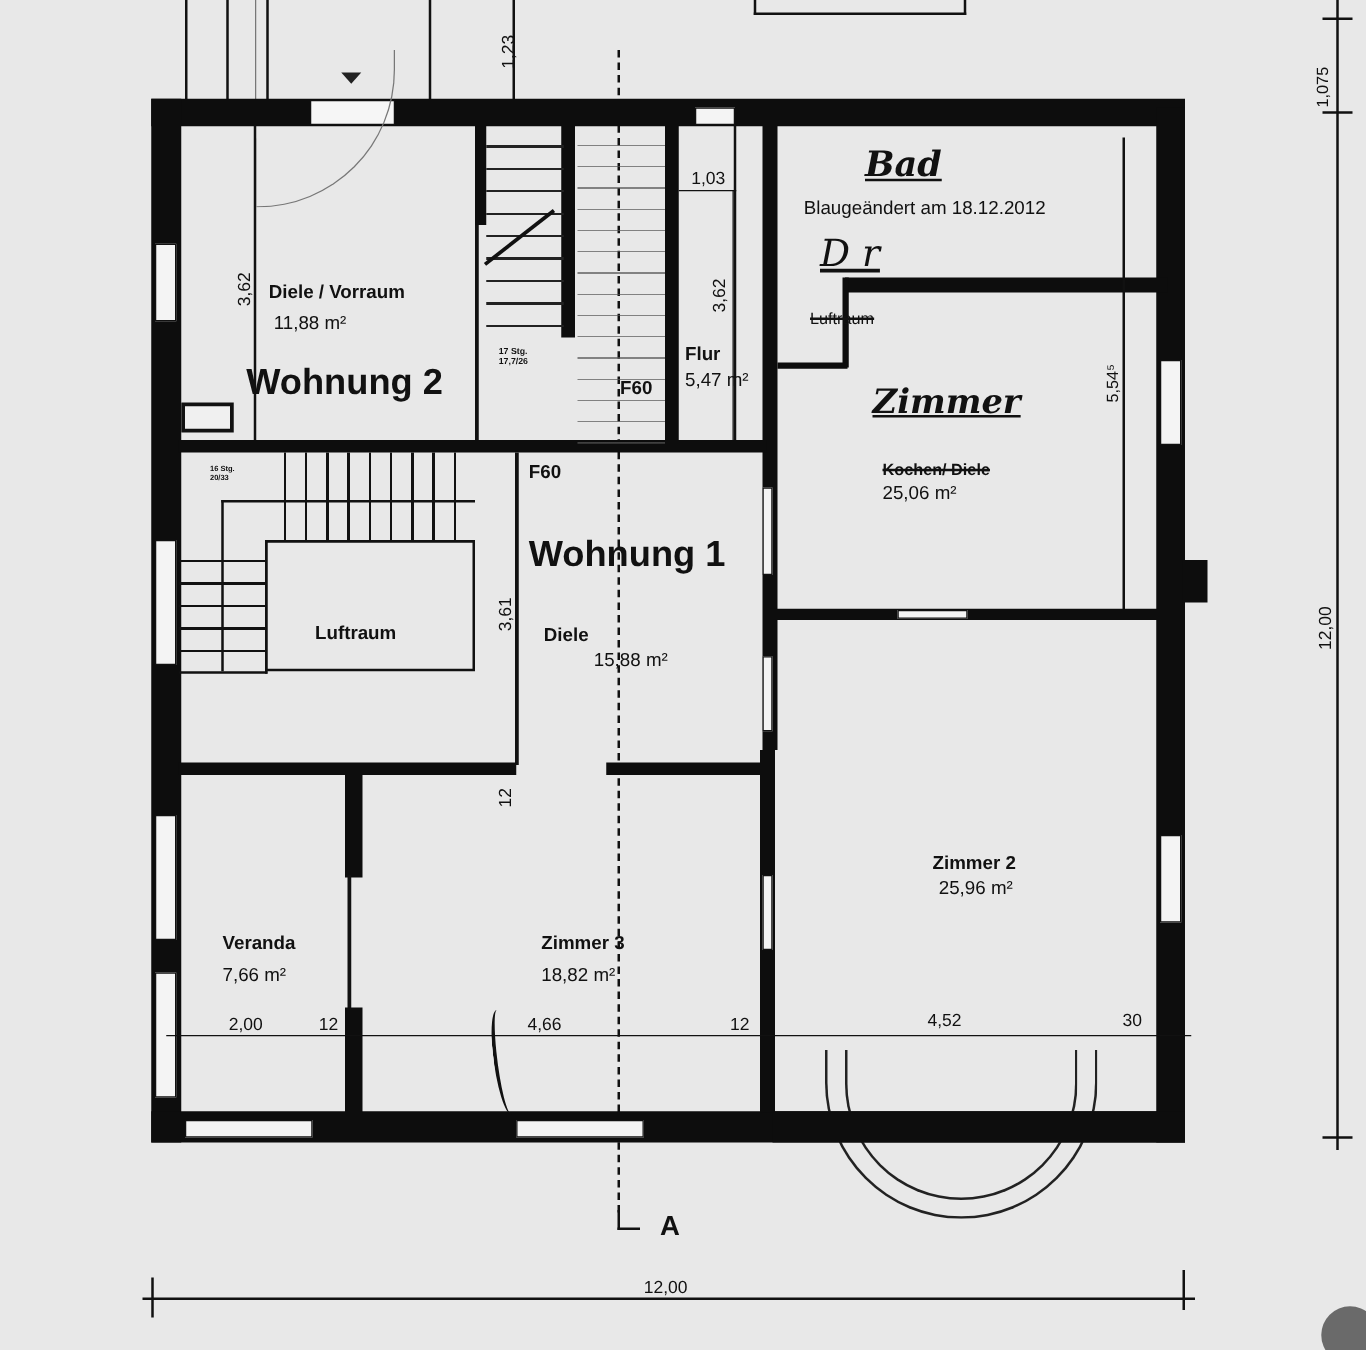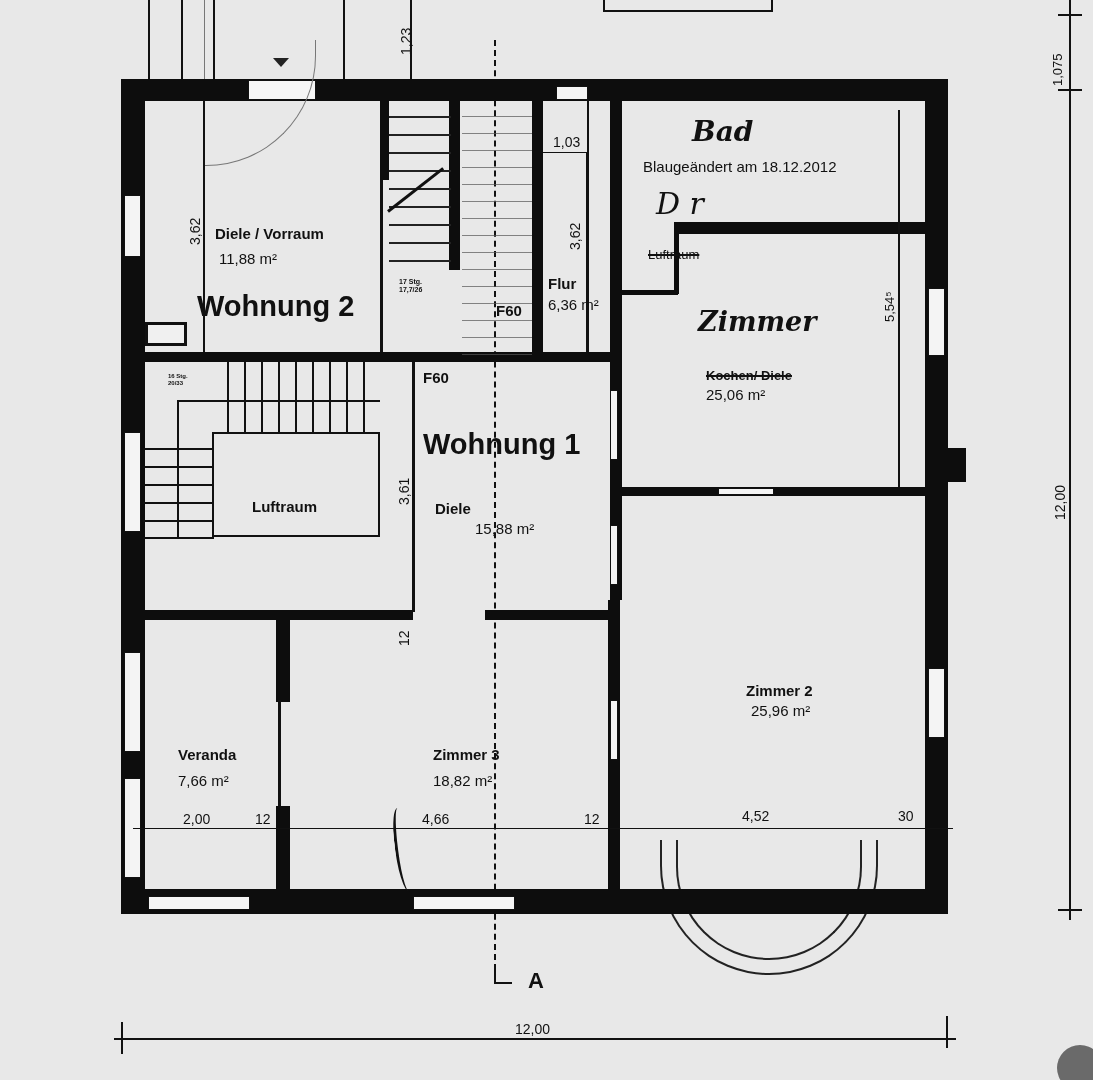--- a/index.html
+++ b/index.html
@@ -6,21 +6,21 @@
   body{width:1093px;height:1080px;background:#e8e8e8;position:relative;overflow:hidden;font-family:"Liberation Sans",sans-serif;color:#111;}
   .abs{position:absolute;}
   .wall{position:absolute;background:#0d0d0d;}
   .thin{position:absolute;background:#111;}
   .win{position:absolute;background:#f4f4f4;border:1px solid #111;box-sizing:border-box;}
   .lbl{position:absolute;font-weight:bold;font-size:15px;white-space:nowrap;}
   .area{position:absolute;font-size:15px;white-space:nowrap;}
   .big{position:absolute;font-weight:bold;font-size:29px;white-space:nowrap;}
   .dim{position:absolute;font-size:14px;white-space:nowrap;}
   .vdim{position:absolute;font-size:14px;white-space:nowrap;transform:rotate(-90deg);transform-origin:left top;}
-  .hand{position:absolute;font-family:"DejaVu Serif",serif;font-style:italic;font-weight:bold;white-space:nowrap;}
+  .hand{position:absolute;font-family:"DejaVu Serif",serif;font-style:italic;font-weight:bold;white-space:nowrap;text-decoration:underline;}
   .strike{text-decoration:line-through;text-decoration-thickness:2px;}
   .dash{position:absolute;border-left:2px dashed #111;}
 </style>
 </head>
 <body>
 
 <div class="thin" style="left:148px;top:0;width:2px;height:80px;"></div>
 <div class="thin" style="left:181px;top:0;width:2px;height:80px;"></div>
 <div class="thin" style="left:204px;top:0;width:1px;height:80px;background:#777"></div>
 <div class="thin" style="left:213px;top:0;width:2px;height:80px;"></div>
@@ -120,21 +120,21 @@
 <div class="area" style="left:219px;top:250px;text-align:right;">11,88 m²</div>
 <div class="vdim" style="left:187px;top:245px;">3,62</div>
 <div class="big" style="left:197px;top:290px;">Wohnung 2</div>
 <div class="lbl" style="left:496px;top:302px;">F60</div>
 
 <div class="thin" style="left:543px;top:152px;width:46px;height:1px;"></div>
 <div class="dim" style="left:553px;top:134px;">1,03</div>
 <div class="thin" style="left:586px;top:152px;width:1px;height:200px;"></div>
 <div class="vdim" style="left:567px;top:250px;">3,62</div>
 <div class="lbl" style="left:548px;top:275px;">Flur</div>
-<div class="area" style="left:548px;top:296px;">6,36 m²</div>
+<div class="area" style="left:548px;top:296px;">5,47 m²</div>
 
 <div class="hand" style="left:692px;top:115px;font-size:28px;">Bad</div>
 <div class="area" style="left:643px;top:158px;">Blaugeändert am 18.12.2012</div>
 <div class="hand" style="left:656px;top:186px;font-size:30px;font-weight:normal;">D r</div>
 <div class="area strike" style="left:648px;top:247px;font-size:13px;">Luftraum</div>
 
 <div class="hand" style="left:698px;top:306px;font-size:27px;">Zimmer</div>
 <div class="lbl strike" style="left:706px;top:368px;font-size:13px;">Kochen/ Diele</div>
 <div class="area" style="left:706px;top:386px;">25,06 m²</div>
 <div class="vdim" style="left:882px;top:322px;font-size:13px;">5,54⁵</div>

